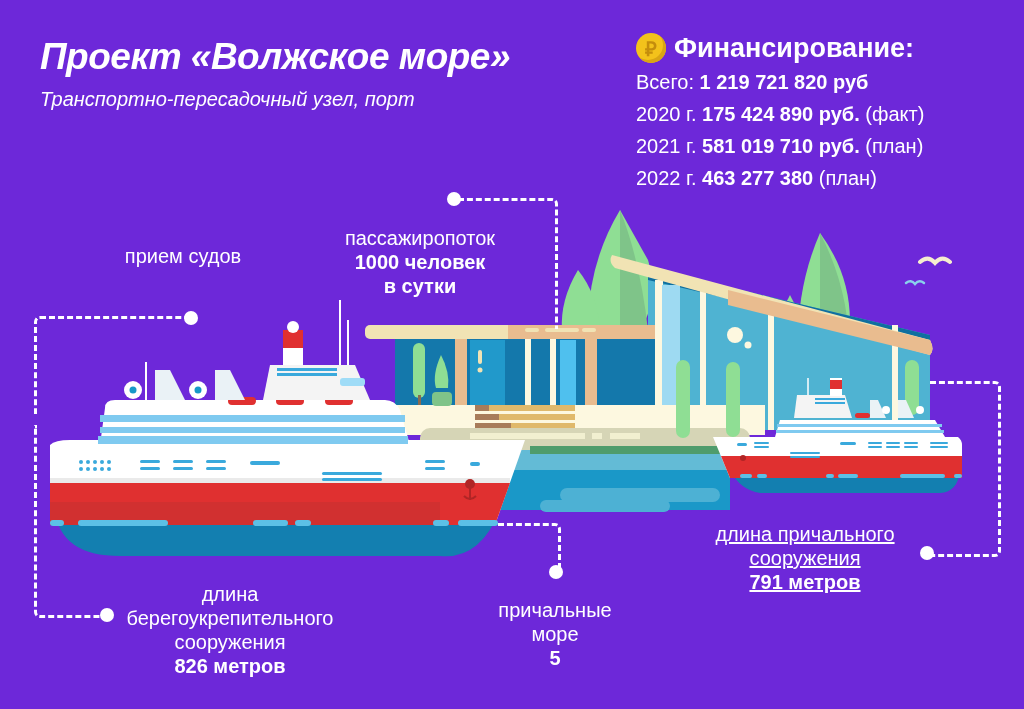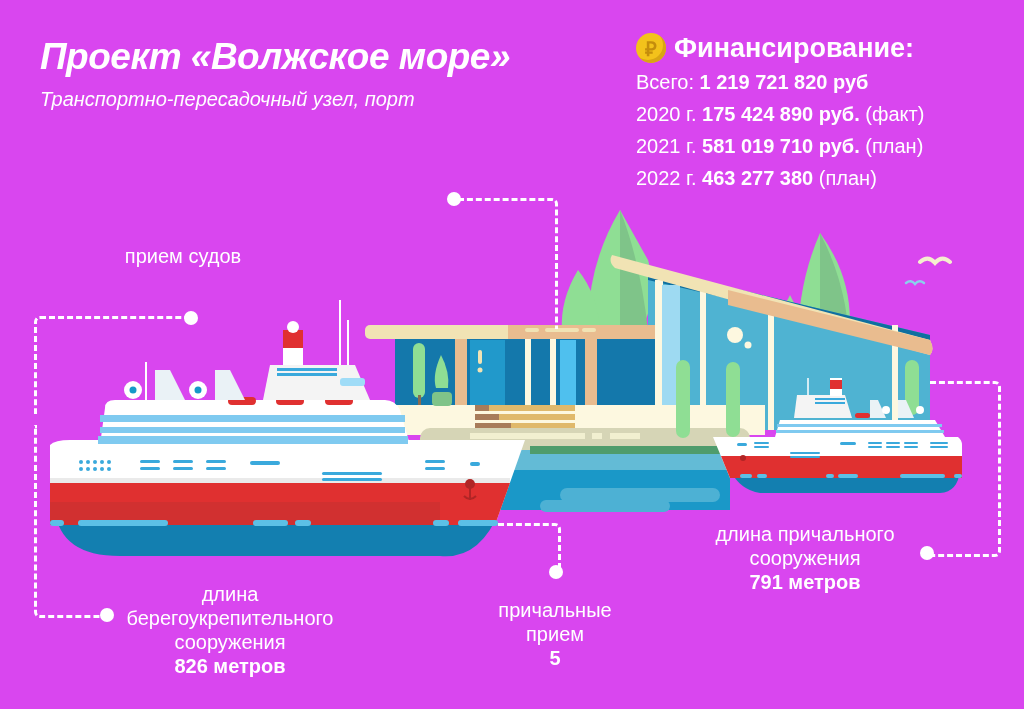--- a/index.html
+++ b/index.html
@@ -1,17 +1,17 @@
 <!DOCTYPE html>
 <html><head>
 <meta charset="utf-8">
 <style>
   html, body { margin: 0; padding: 0; }
   body { width: 1024px; height: 709px; overflow: hidden; background: #1699c8; font-family: "Liberation Sans", "DejaVu Sans", sans-serif; }
-  .canvas { position: relative; width: 1024px; height: 709px; background: #d946ef; overflow: hidden; }
+  .canvas { position: relative; width: 1024px; height: 709px; background: #6d28d9; overflow: hidden; }
   .abs { position: absolute; }
   .title { left: 40px; top: 36px; color: #fff; font-size: 37px; font-weight: 700; font-style: italic; letter-spacing: -0.5px; white-space: nowrap; }
   .subtitle { left: 40px; top: 88px; color: #fff; font-size: 20px; white-space: nowrap; font-style: italic; }
   .fin { left: 636px; top: 30px; color: #fff; }
   .fin-head { display: flex; align-items: center; gap: 8px; font-size: 27px; font-weight: 700; height: 36px; }
   .coin { width: 30px; height: 30px; border-radius: 50%; background: #f3c21b; box-shadow: inset -3px -3px 0 #d9a514; display: flex; align-items: center; justify-content: center; color: #c48d0c; font-weight: 700; font-size: 20px; font-family: "Liberation Sans", sans-serif; }
   .fin-row { font-size: 20px; line-height: 32px; white-space: nowrap; }
   .fin-row b { font-weight: 700; text-align: center; }
   .label { color: #fff; text-align: center; font-size: 20px; line-height: 24px; white-space: nowrap; }
   .label b { display: block; font-weight: 700; }
@@ -245,32 +245,37 @@
     <div class="fin-row"><span>Всего: </span><b>1 219 721 820 руб</b><span></span></div>
     <div class="fin-row"><span>2020 г. </span><b>175 424 890 руб.</b><span> (факт)</span></div>
     <div class="fin-row"><span>2021 г. </span><b>581 019 710 руб.</b><span> (план)</span></div>
     <div class="fin-row"><span>2022 г. </span><b>463 277 380</b><span> (план)</span></div>
   </div>
 
   <div class="abs label" style="left:108px; top:244px; width:150px;">
     <span>прием судов</span>
   </div>
 
+  <div class="abs label" style="left:340px; top:226px; width:160px;">
+    <span>пассажиропоток</span>
+    <b>1000 человек</b>
+    <b>в сутки</b>
+  </div>
 
   <div class="abs label" style="left:120px; top:582px; width:220px;">
     <span style="display:block">длина</span>
     <span style="display:block">берегоукрепительного</span>
     <span style="display:block">сооружения</span>
     <b>826 метров</b>
   </div>
 
   <div class="abs label" style="left:480px; top:598px; width:150px;">
     <span style="display:block">причальные</span>
-    <span style="display:block">прием</span>
+    <span style="display:block">море</span>
     <b>5</b>
   </div>
 
-  <div class="abs label" style="left:690px; top:522px; width:230px;">
+  <div class="abs label" style="left:690px; top:522px; width:230px;text-decoration:underline;">
     <span style="display:block">длина причального</span>
     <span style="display:block">сооружения</span>
     <b>791 метров</b>
   </div>
 </div>
 
 </body></html>

